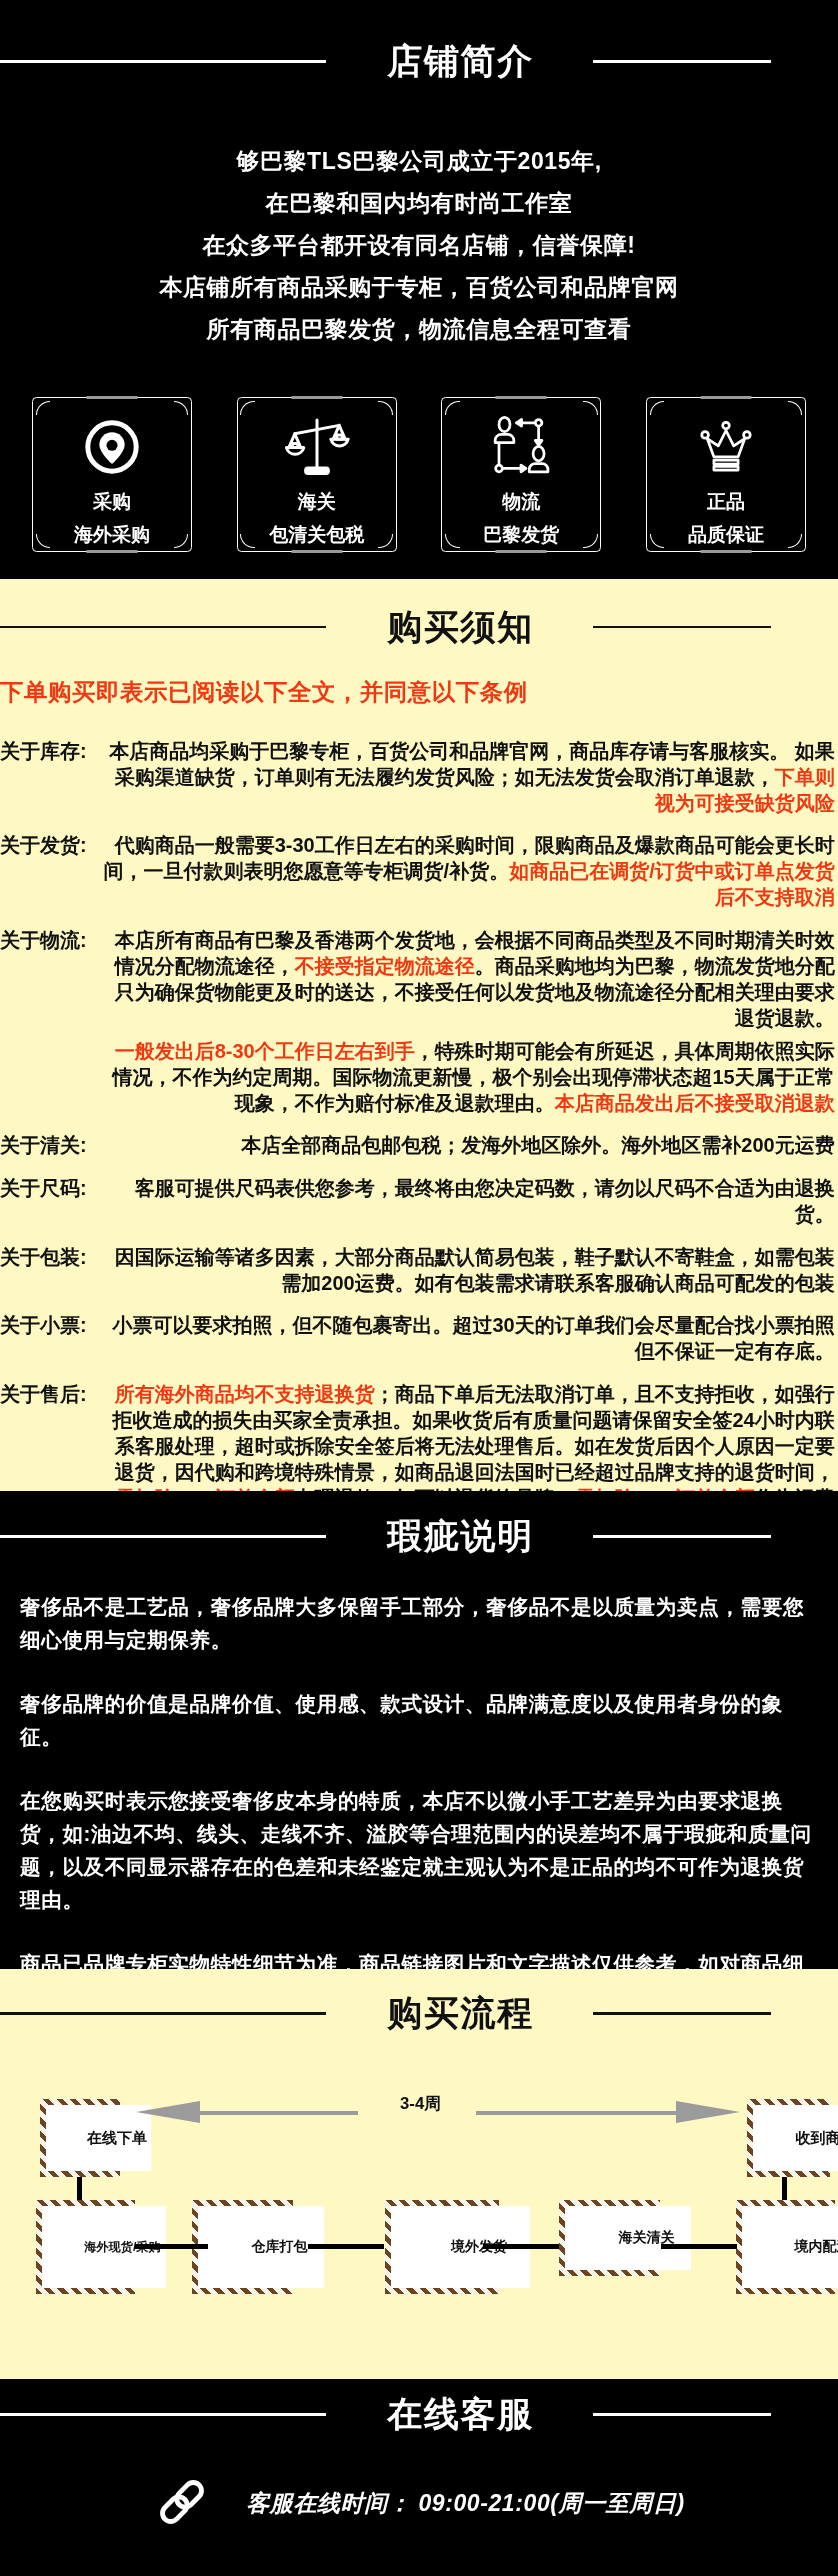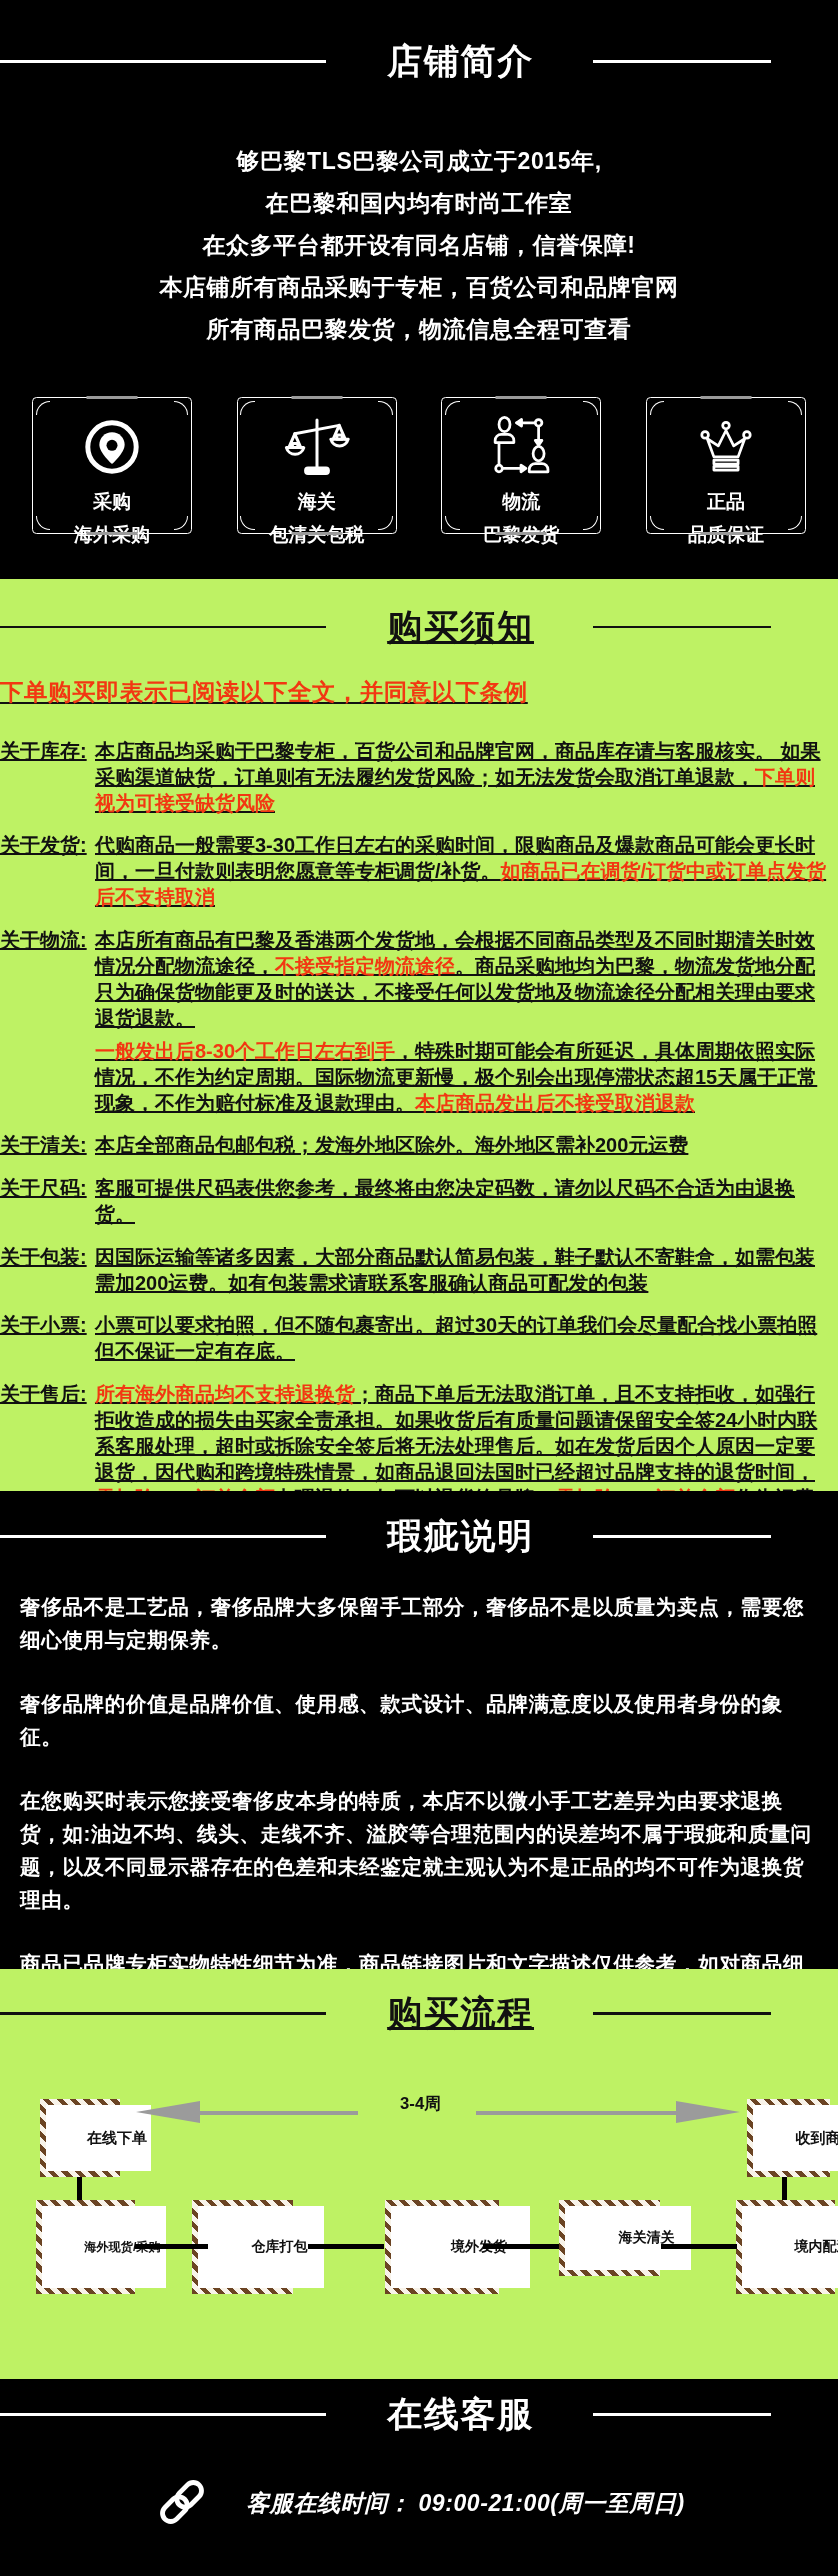--- a/index.html
+++ b/index.html
@@ -1,55 +1,55 @@
 <!DOCTYPE html>
 <html style="font-size:9px"><head>
 <meta charset="utf-8">
 <style>
   html,body{margin:0;padding:0;background:#fff;}
   body{font-family:"Liberation Sans","DejaVu Sans",sans-serif;font-weight:bold;}
   #page{width:838px;position:relative;}
   .sec{box-sizing:border-box;overflow:hidden;position:relative;}
   .sec.black{background:#000;color:#fff;}
-  .sec.white{background:#bef264;color:#111;text-decoration:underline;}
+  .sec.white{background:#fef9c3;color:#111;}
 
   
   .sec-title{display:flex;align-items:center;height:45px;}
   .sec-title h2{font-size:35px;font-weight:bold;margin:0 59px 0 61px;letter-spacing:1.7px;white-space:nowrap;}
   .tline{height:2.8px;}
   .black .tline{background:#fff;}
   .white .tline{background:#111;}
   .tline.left{flex:1;}
   .tline.right{width:178px;margin-right:67px;flex:0 0 auto;}
 
   
   #sec-intro{height:579px;padding-top:39px;}
   .intro-lines{margin-top:56px;text-align:center;font-size:23px;line-height:42px;letter-spacing:0.6px;}
   .features{display:flex;justify-content:space-between;padding:0 32px;margin-top:47px;}
-  .feat{position:relative;width:160px;height:137px;border:1.1px solid #fff;border-radius:4.5px;text-align:center;box-sizing:border-box;}
+  .feat{position:relative;width:160px;height:155px;border:1.1px solid #fff;border-radius:4.5px;text-align:center;box-sizing:border-box;}
   .feat .corner{position:absolute;width:13.4px;height:13.4px;}
   .feat .corner.tl{top:2.8px;left:2.8px;border-top:1.1px solid #fff;border-left:1.1px solid #fff;border-top-left-radius:100%;}
   .feat .corner.tr{top:2.8px;right:2.8px;border-top:1.1px solid #fff;border-right:1.1px solid #fff;border-top-right-radius:100%;}
   .feat .corner.bl{bottom:2.8px;left:2.8px;border-bottom:1.1px solid #fff;border-left:1.1px solid #fff;border-bottom-left-radius:100%;}
   .feat .corner.br{bottom:2.8px;right:2.8px;border-bottom:1.1px solid #fff;border-right:1.1px solid #fff;border-bottom-right-radius:100%;}
   .feat .tick{position:absolute;left:50%;transform:translateX(-50%);width:51px;height:3.3px;background:#9a9a9a;}
   .feat .tick.top{top:-2.2px;}
   .feat .tick.bottom{bottom:-2.2px;}
   .feat-icon{margin-top:13.4px;height:72px;display:flex;align-items:center;justify-content:center;}
   .feat-l1{font-size:19px;margin-top:5.6px;}
   .feat-l2{font-size:19px;margin-top:6.7px;}
 
   
   #sec-notice{height:912px;padding-top:25.6px;}
   .notice-subtitle{color:#f23812;text-align:left;font-size:23.4px;line-height:27px;margin-top:29px;letter-spacing:0.6px;}
   .notice-list{margin-top:32px;font-size:20px;line-height:26px;}
   .notice-item{display:flex;margin-bottom:16.7px;}
   .notice-label{flex:0 0 95px;white-space:nowrap;}
   .notice-body{flex:1;padding-right:3.3px;}
-  .npara{margin-bottom:6.7px;}
+  .npara{margin-bottom:6.7px;text-align:right;}
   .npara:last-child{margin-bottom:0;}
   .red{color:#f23812;}
 
   
   #sec-defects{height:478px;padding-top:23.4px;}
   .defects-body{margin-top:31px;}
   .defect-para{font-size:20.6px;line-height:33px;margin:0 20px 31px 20px;letter-spacing:0.6px;}
 
   
   #sec-process{height:410px;padding-top:22px;}

